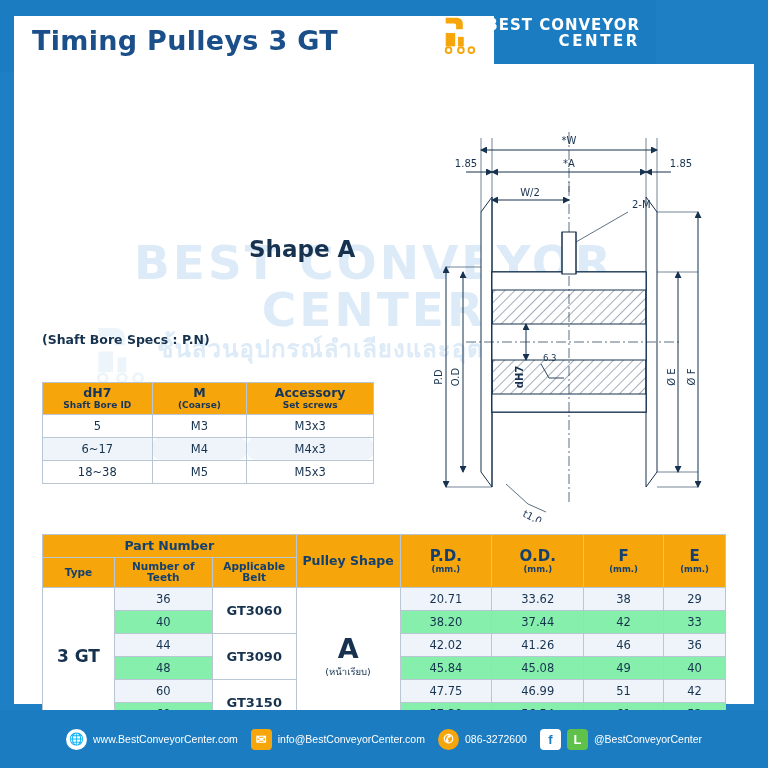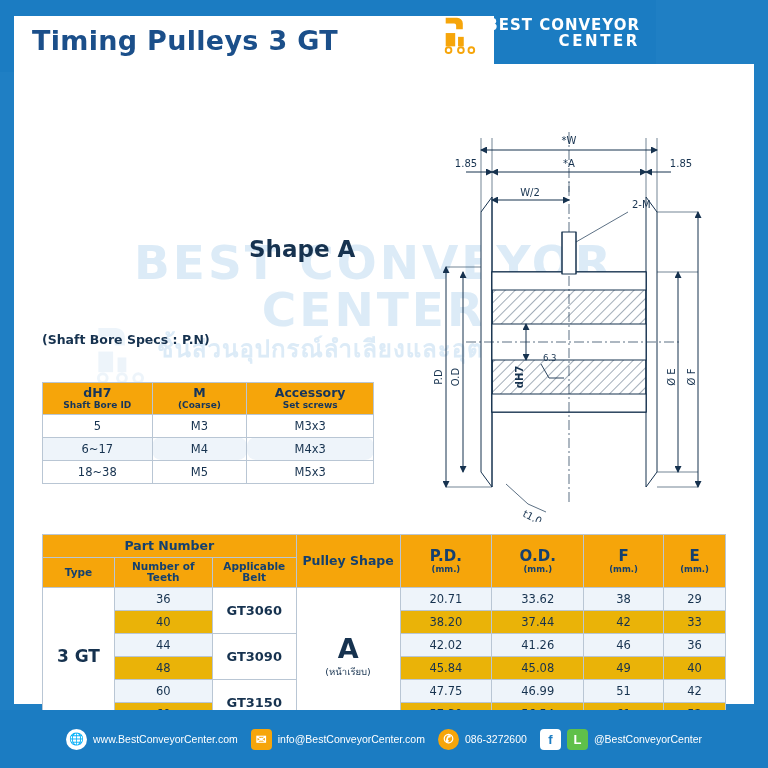--- a/index.html
+++ b/index.html
@@ -96,21 +96,21 @@
   table.spec th {
     background:#f6a50a; color:#14406f; border:1px solid #b9c6d4;
     font-weight:bold; line-height:1.1;
   }
   table.spec th.top { font-size:12.5px; padding:4px 2px; }
   table.spec th.sub2 { font-size:10.5px; padding:3px 2px; }
   table.spec th .unit { display:block; font-size:8.5px; font-weight:bold; }
   table.spec th .big { font-size:15px; }
   table.spec td {
     border:1px solid #b9c6d4; text-align:center; color:#16324f;
-    font-size:11.5px; padding:4px 2px; background:#eab308;
+    font-size:11.5px; padding:4px 2px; background:#86efac;
   }
   table.spec td.type {
     font-size:17px; font-weight:bold; background:#ffffff; color:#16324f;
   }
   table.spec td.belt { font-size:13px; font-weight:bold; background:#ffffff; }
   table.spec td.shape { background:#ffffff; }
   table.spec td.shape .ltr { font-size:27px; font-weight:bold; color:#16324f; }
   table.spec td.shape .th { font-size:9.5px; color:#16324f; }
   
   .drawing { position:absolute; left:392px; top:8px; width:348px; height:450px; }

